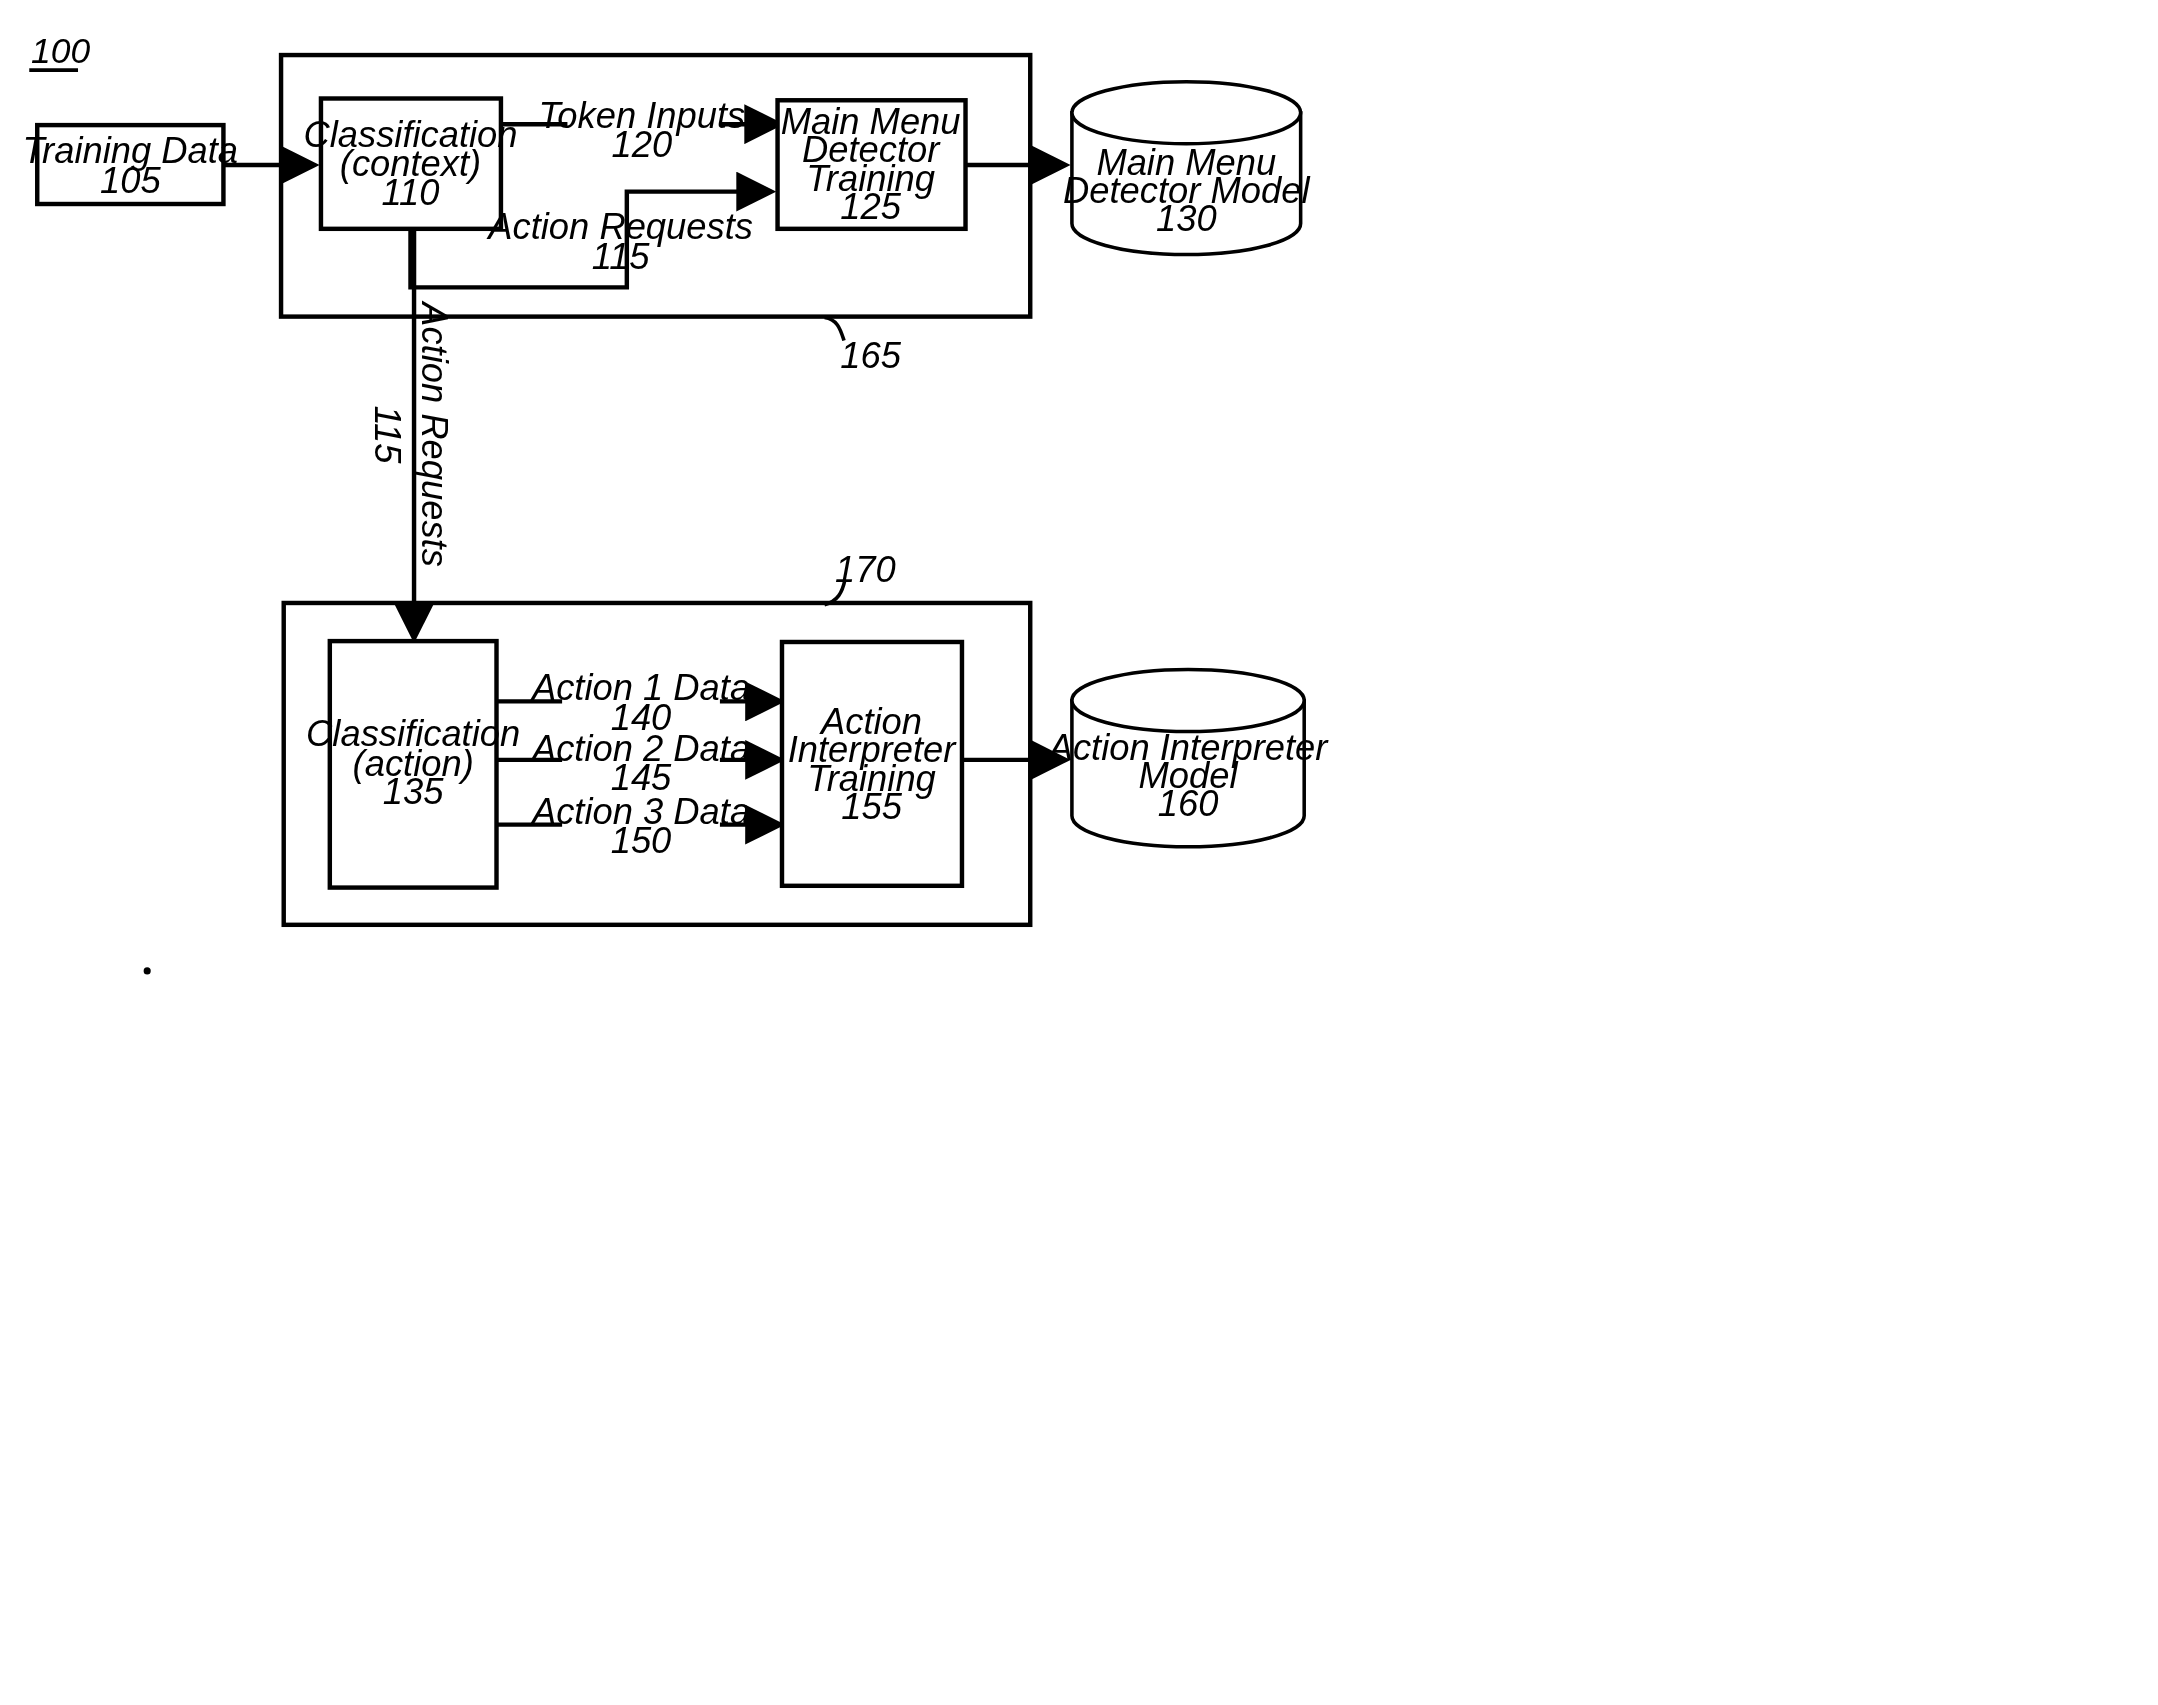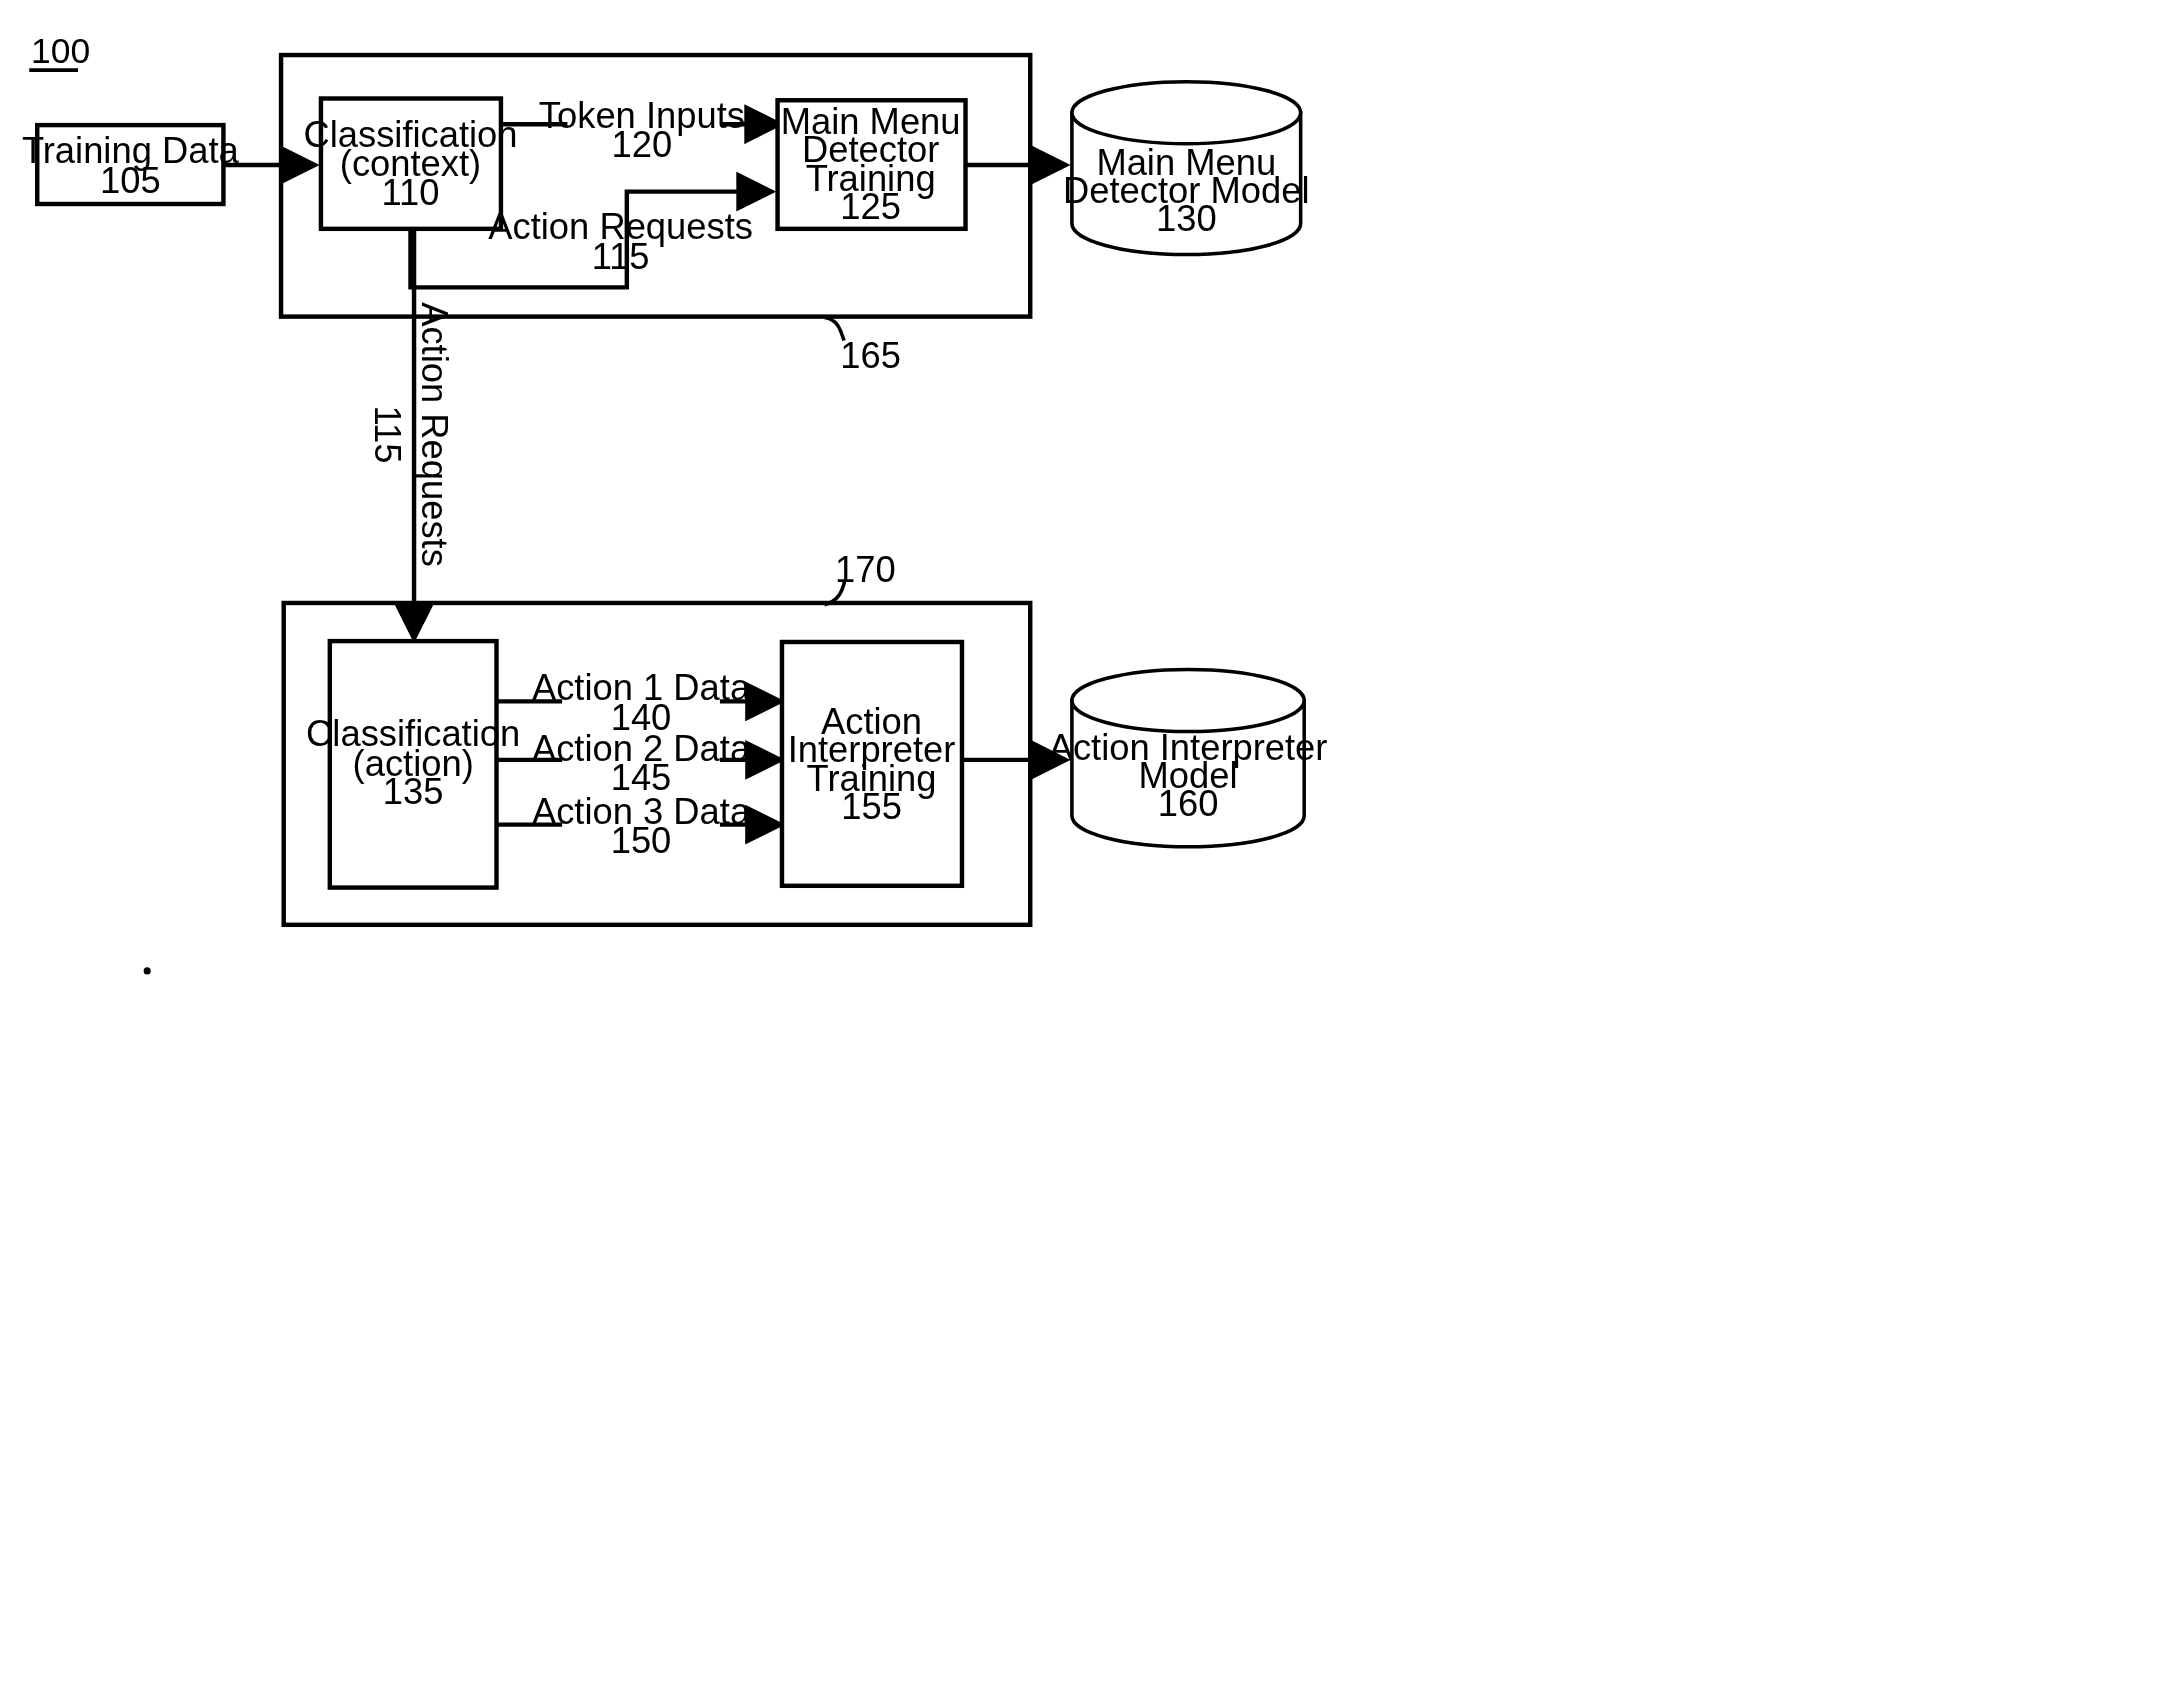--- a/index.html
+++ b/index.html
@@ -12,20 +12,21 @@
     width: 2158px;
     height: 1706px;
     font-family: "Liberation Sans", sans-serif;
     color: #000000;
     overflow: hidden;
   }
   #figure-root {
     position: relative;
     width: 2158px;
     height: 1692px;
+    font-style: italic;
   }
   svg#diagram {
     display: block;
     width: 2158px;
     height: 1706px;
   }
   .shape-line-thin {
     fill: none;
     stroke: #000000;
     stroke-width: 4;

